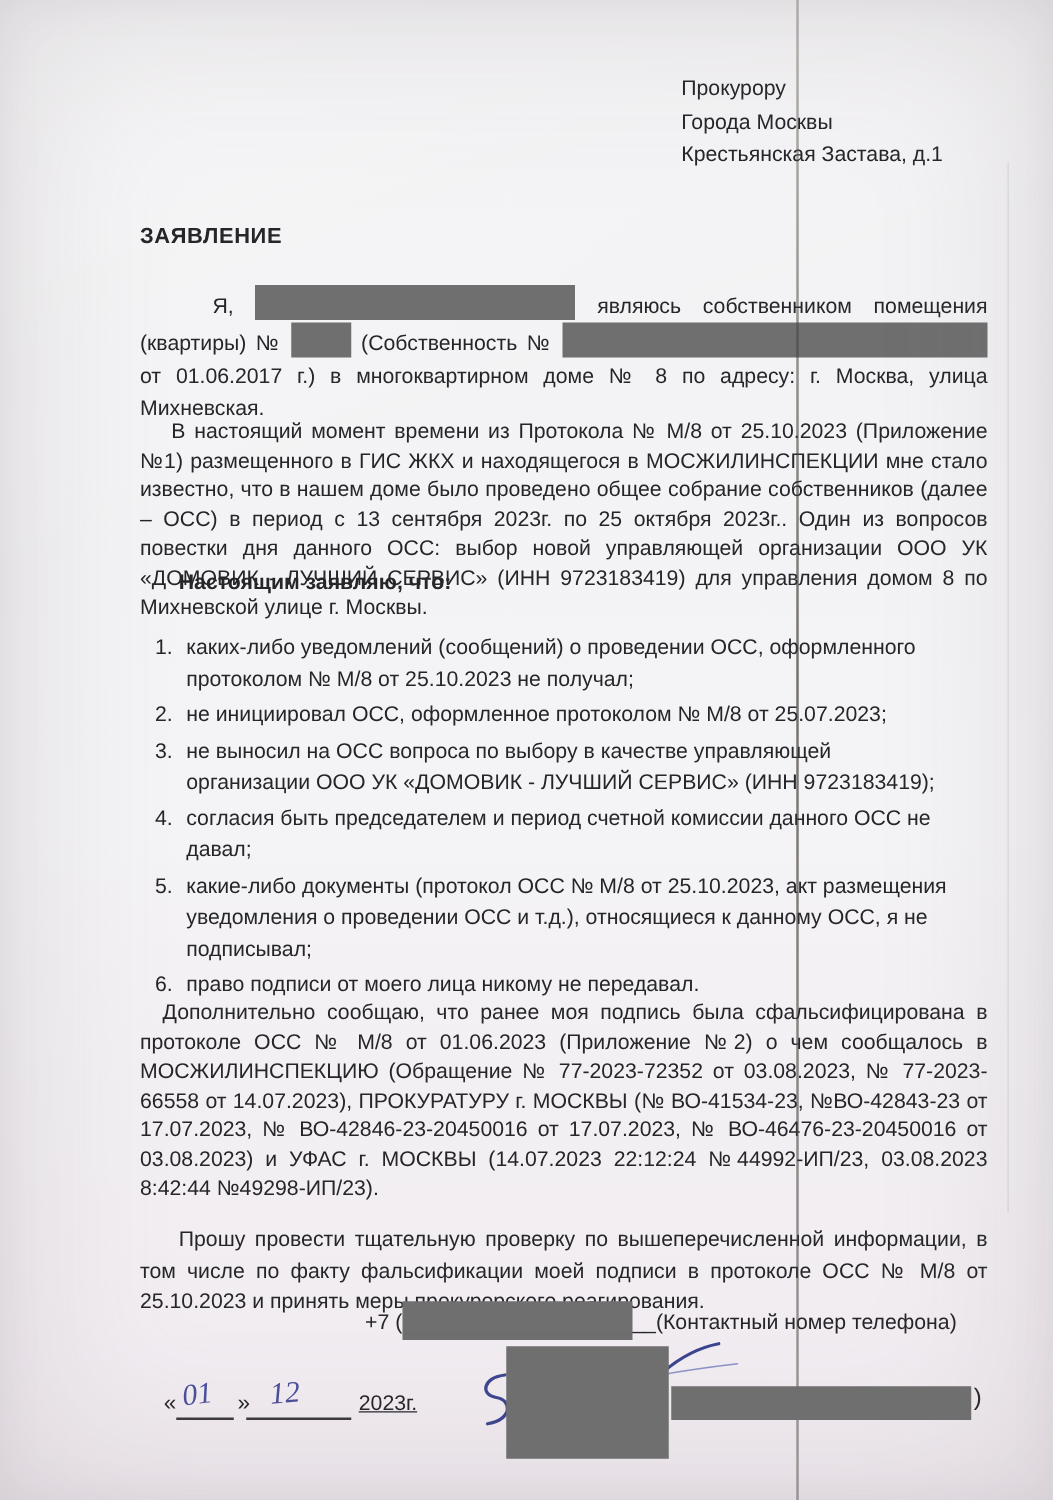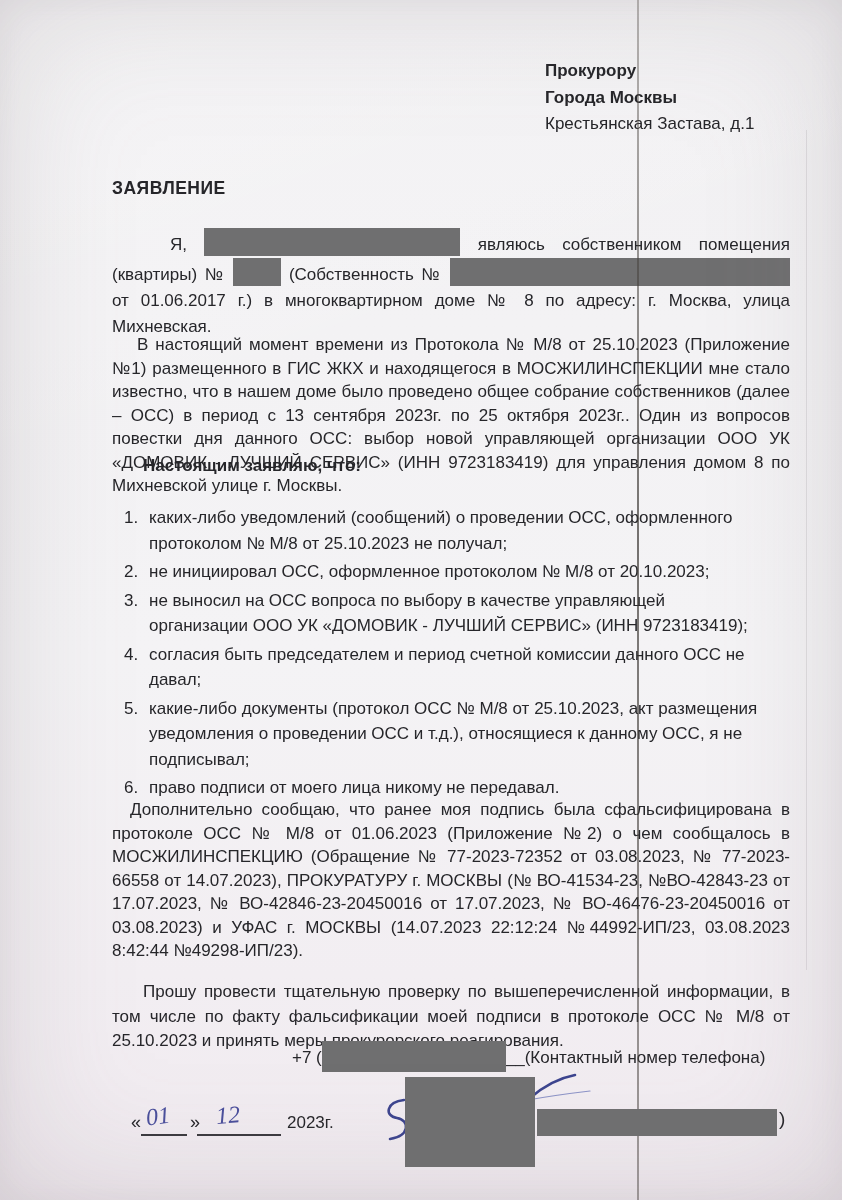--- a/index.html
+++ b/index.html
@@ -20,21 +20,21 @@
   }
   .vignette{position:absolute;inset:0;pointer-events:none;z-index:6;
     box-shadow:inset 0 0 140px rgba(120,108,116,0.20), inset 0 0 34px rgba(140,128,136,0.10);}
   .fold-line{position:absolute;top:0;left:637px;width:2px;height:1200px;z-index:5;
     background:linear-gradient(to bottom, rgba(92,86,80,0.40), rgba(56,52,48,0.68) 45%, rgba(80,74,70,0.50));}
   .crease{position:absolute;top:130px;left:806px;width:1px;height:840px;z-index:4;
     background:rgba(130,122,128,0.18);}
 
   .abs{position:absolute;z-index:3;}
   .recipient{left:545px;top:58px;width:260px;font-size:17px;line-height:26.5px;}
-  .recipient .b{font-weight:bold;}
+  .recipient .b{font-weight:normal;}
   .title{left:112px;top:178px;width:678px;font-weight:bold;
     font-size:17.5px;letter-spacing:0.5px;}
 
   .para{left:112px;width:678px;font-size:17px;text-align:justify;}
   .p1{top:211px;line-height:26px;text-indent:58px;}
   .p2{top:316px;line-height:23.5px;text-indent:25px;}
   .declare{left:143px;top:456px;font-size:17px;font-weight:bold;}
   .statements{left:124px;top:505px;width:640px;font-size:17px;line-height:25.5px;
     list-style:none;margin:0;padding:0;counter-reset:n;}
   .statements li{position:relative;padding-left:25px;margin-bottom:3px;counter-increment:n;}
@@ -49,21 +49,21 @@
   .phone-line{left:292px;top:1041px;font-size:17px;white-space:nowrap;}
   .phone-line .redact{height:31px;width:184px;vertical-align:-9px;}
   .sig-square{left:405px;top:1077px;width:130px;height:90px;}
   .sig-bar{left:537px;top:1109px;width:240px;height:27px;}
   .sig-paren{left:779px;top:1108px;font-size:19px;z-index:3;}
   .sig-strokes{left:378px;top:1066px;z-index:2;}
 
   .date-line{z-index:3;}
   .q-open{left:131px;top:1112px;font-size:18px;}
   .q-close{left:190px;top:1112px;font-size:18px;}
-  .date-year{left:287px;top:1113px;font-size:17px;}
+  .date-year{left:287px;top:1113px;font-size:17px;text-decoration:underline;}
   .hand{font-family:"Liberation Serif", serif;font-style:italic;color:var(--hand);font-size:24px;}
   .day{left:146px;top:1103px;transform:rotate(-7deg);}
   .month{left:216px;top:1102px;transform:rotate(-5deg);}
   .dl1{left:141px;top:1134px;width:46px;height:2px;background:#3a3a3e;}
   .dl2{left:197px;top:1134px;width:84px;height:2px;background:#3a3a3e;}
 </style>
 </head>
 <body>
 
 <div class="vignette"></div>
@@ -79,21 +79,21 @@
 <div class="abs title">ЗАЯВЛЕНИЕ</div>
 
 <p class="abs para p1"><span>Я, </span><span class="redact" style="width: 256px; height: 28px;"></span><span> являюсь собственником помещения (квартиры) № </span><span class="redact" style="width: 48px; height: 28px;"></span><span> (Собственность № </span><span class="redact" style="width: 340px; height: 28px;"></span><span> от 01.06.2017 г.) в многоквартирном доме № 8 по адресу: г. Москва, улица Михневская.</span></p>
 
 <p class="abs para p2"><span>В настоящий момент времени из Протокола № М/8 от 25.10.2023 (Приложение №1) размещенного в ГИС ЖКХ и находящегося в МОСЖИЛИНСПЕКЦИИ мне стало известно, что в нашем доме было проведено общее собрание собственников (далее – ОСС) в период с 13 сентября 2023г. по 25 октября 2023г.. Один из вопросов повестки дня данного ОСС: выбор новой управляющей организации ООО УК «ДОМОВИК - ЛУЧШИЙ СЕРВИС» (ИНН 9723183419) для управления домом 8 по Михневской улице г. Москвы.</span></p>
 
 <div class="abs declare">Настоящим заявляю, что:</div>
 
 <ol class="abs statements">
   <li>каких-либо уведомлений (сообщений) о проведении ОСС, оформленного протоколом № М/8 от 25.10.2023 не получал;</li>
-  <li>не инициировал ОСС, оформленное протоколом № М/8 от 20.10.2023;</li>
+  <li>не инициировал ОСС, оформленное протоколом № М/8 от 25.07.2023;</li>
   <li>не выносил на ОСС вопроса по выбору в качестве управляющей организации ООО УК «ДОМОВИК - ЛУЧШИЙ СЕРВИС» (ИНН 9723183419);</li>
   <li>согласия быть председателем и период счетной комиссии данного ОСС не давал;</li>
   <li>какие-либо документы (протокол ОСС № М/8 от 25.10.2023, акт размещения уведомления о проведении ОСС и т.д.), относящиеся к данному ОСС, я не подписывал;</li>
   <li>право подписи от моего лица никому не передавал.</li>
 </ol>
 
 <p class="abs para p3"><span>Дополнительно сообщаю, что ранее моя подпись была сфальсифицирована в протоколе ОСС № М/8 от 01.06.2023 (Приложение №2) о чем сообщалось в </span><span class="b">МОСЖИЛИНСПЕКЦИЮ</span><span> (Обращение № 77-2023-72352 от 03.08.2023, № 77-2023-66558 от 14.07.2023), </span><span class="b">ПРОКУРАТУРУ г. МОСКВЫ</span><span> (№ ВО-41534-23, №ВО-42843-23 от 17.07.2023, № ВО-42846-23-20450016 от 17.07.2023, № ВО-46476-23-20450016 от 03.08.2023) и </span><span class="b">УФАС г. МОСКВЫ</span><span> (14.07.2023 22:12:24 №44992-ИП/23, 03.08.2023 8:42:44 №49298-ИП/23).</span></p>
 
 <p class="abs para p4"><span>Прошу провести тщательную проверку по вышеперечисленной информации, в том числе по факту фальсификации моей подписи в протоколе ОСС № М/8 от 25.10.2023 и принять меры прокурорского реагирования.</span></p>
 

